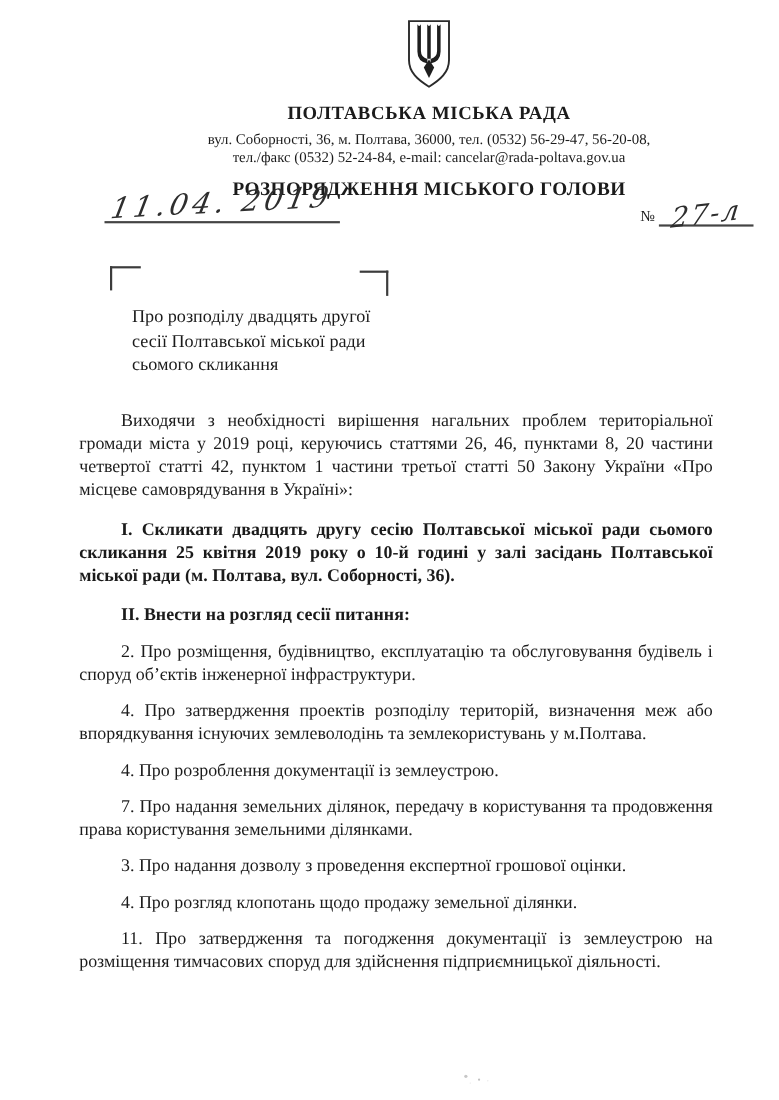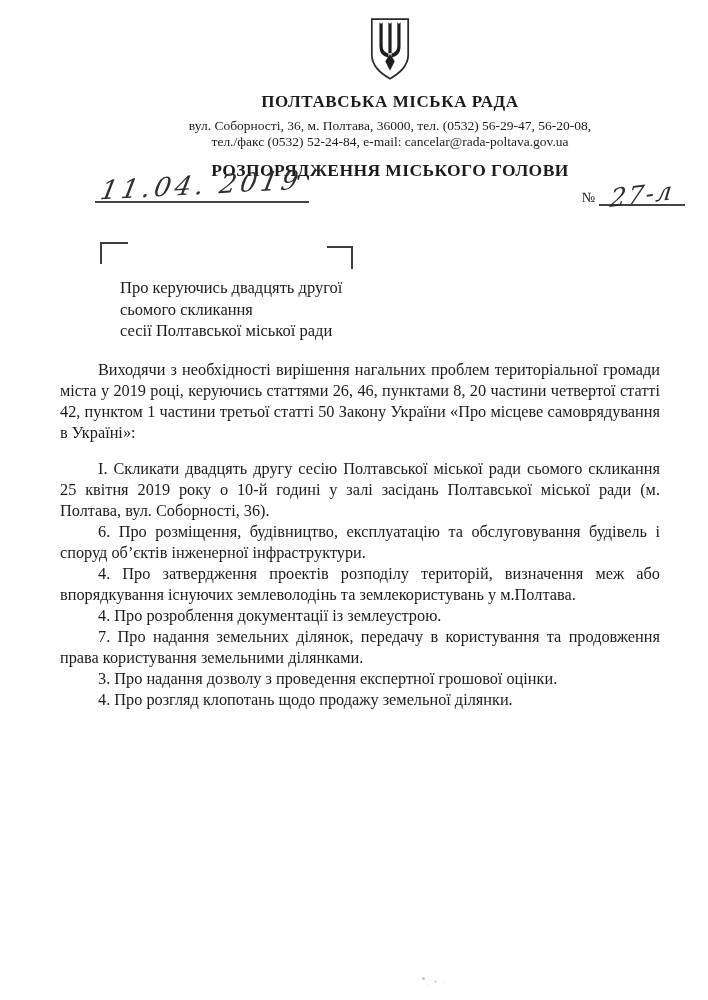--- a/index.html
+++ b/index.html
@@ -45,22 +45,22 @@
   .corner-right {
     position:absolute; left:327px; top:246px; width:24px; height:21px;
     border-top:2px solid #3c3c3c; border-right:2px solid #3c3c3c;
   }
   .subject { position:absolute; left:120px; top:277px; width:280px; font-size:16.5px; line-height:21.5px; }
   
   .body-text {
     position:absolute; left:60px; top:359px; width:600px;
     font-size:16.3px; line-height:21px; text-align:justify;
   }
-  .body-text p { margin:0; text-indent:38px; }
-  .body-text p.gap-md { margin-top:15px; }
+  .body-text p { margin:12px; text-indent:38px; }
+  .body-text p.gap-md { margin-top:15px;font-weight:bold; }
   .body-text p.gap-sm { margin-top:9px; }
   
   .scan-speck {
     position:absolute; left:422px; top:977px; width:3px; height:3px;
     background:#9a9a9a; border-radius:50%; opacity:.55;
     box-shadow:12px 3px 0 -0.5px #8f8f8f, 20px 4px 0 -1px #b5b5b5, 4px 6px 0 -1px #c2c2c2;
   }
 </style>
 </head>
 <body>
@@ -91,31 +91,33 @@
     <span class="hand">11.04. 2019</span>
   </div>
   <div class="number-field">
     <span class="number-sign">№</span><span class="number-line"><span class="hand">27-л</span></span>
   </div>
 
   <div class="corner-left"></div>
   <div class="corner-right"></div>
 
   <div class="subject">
-    <div>Про керуючись двадцять другої</div>
+    <div>Про розподілу двадцять другої</div>
+    <div>сесії Полтавської міської ради</div>
     <div>сьомого скликання</div>
-    <div>сесії Полтавської міської ради</div>
   </div>
 
   <div class="body-text">
     <p>Виходячи з необхідності вирішення нагальних проблем територіальної громади міста у 2019 році, керуючись статтями 26, 46, пунктами 8, 20 частини четвертої статті 42, пунктом 1 частини третьої статті 50 Закону України «Про місцеве самоврядування в Україні»:</p>
     <p class="gap-md">І. Скликати двадцять другу сесію Полтавської міської ради сьомого скликання 25 квітня 2019 року о 10-й годині у залі засідань Полтавської міської ради (м. Полтава, вул. Соборності, 36).</p>
-    <p>6. Про розміщення, будівництво, експлуатацію та обслуговування будівель і споруд об’єктів інженерної інфраструктури.</p>
+    <p class="gap-md">ІІ. Внести на розгляд сесії питання:</p>
+    <p>2. Про розміщення, будівництво, експлуатацію та обслуговування будівель і споруд об’єктів інженерної інфраструктури.</p>
     <p>4. Про затвердження проектів розподілу територій, визначення меж або впорядкування існуючих землеволодінь та землекористувань у м.Полтава.</p>
     <p>4. Про розроблення документації із землеустрою.</p>
     <p>7. Про надання земельних ділянок, передачу в користування та продовження права користування земельними ділянками.</p>
     <p>3. Про надання дозволу з проведення експертної грошової оцінки.</p>
     <p>4. Про розгляд клопотань щодо продажу земельної ділянки.</p>
+    <p>11. Про затвердження та погодження документації із землеустрою на розміщення тимчасових споруд для здійснення підприємницької діяльності.</p>
   </div>
 
   <div class="scan-speck"></div>
 
 </div>
 
 </body></html>

